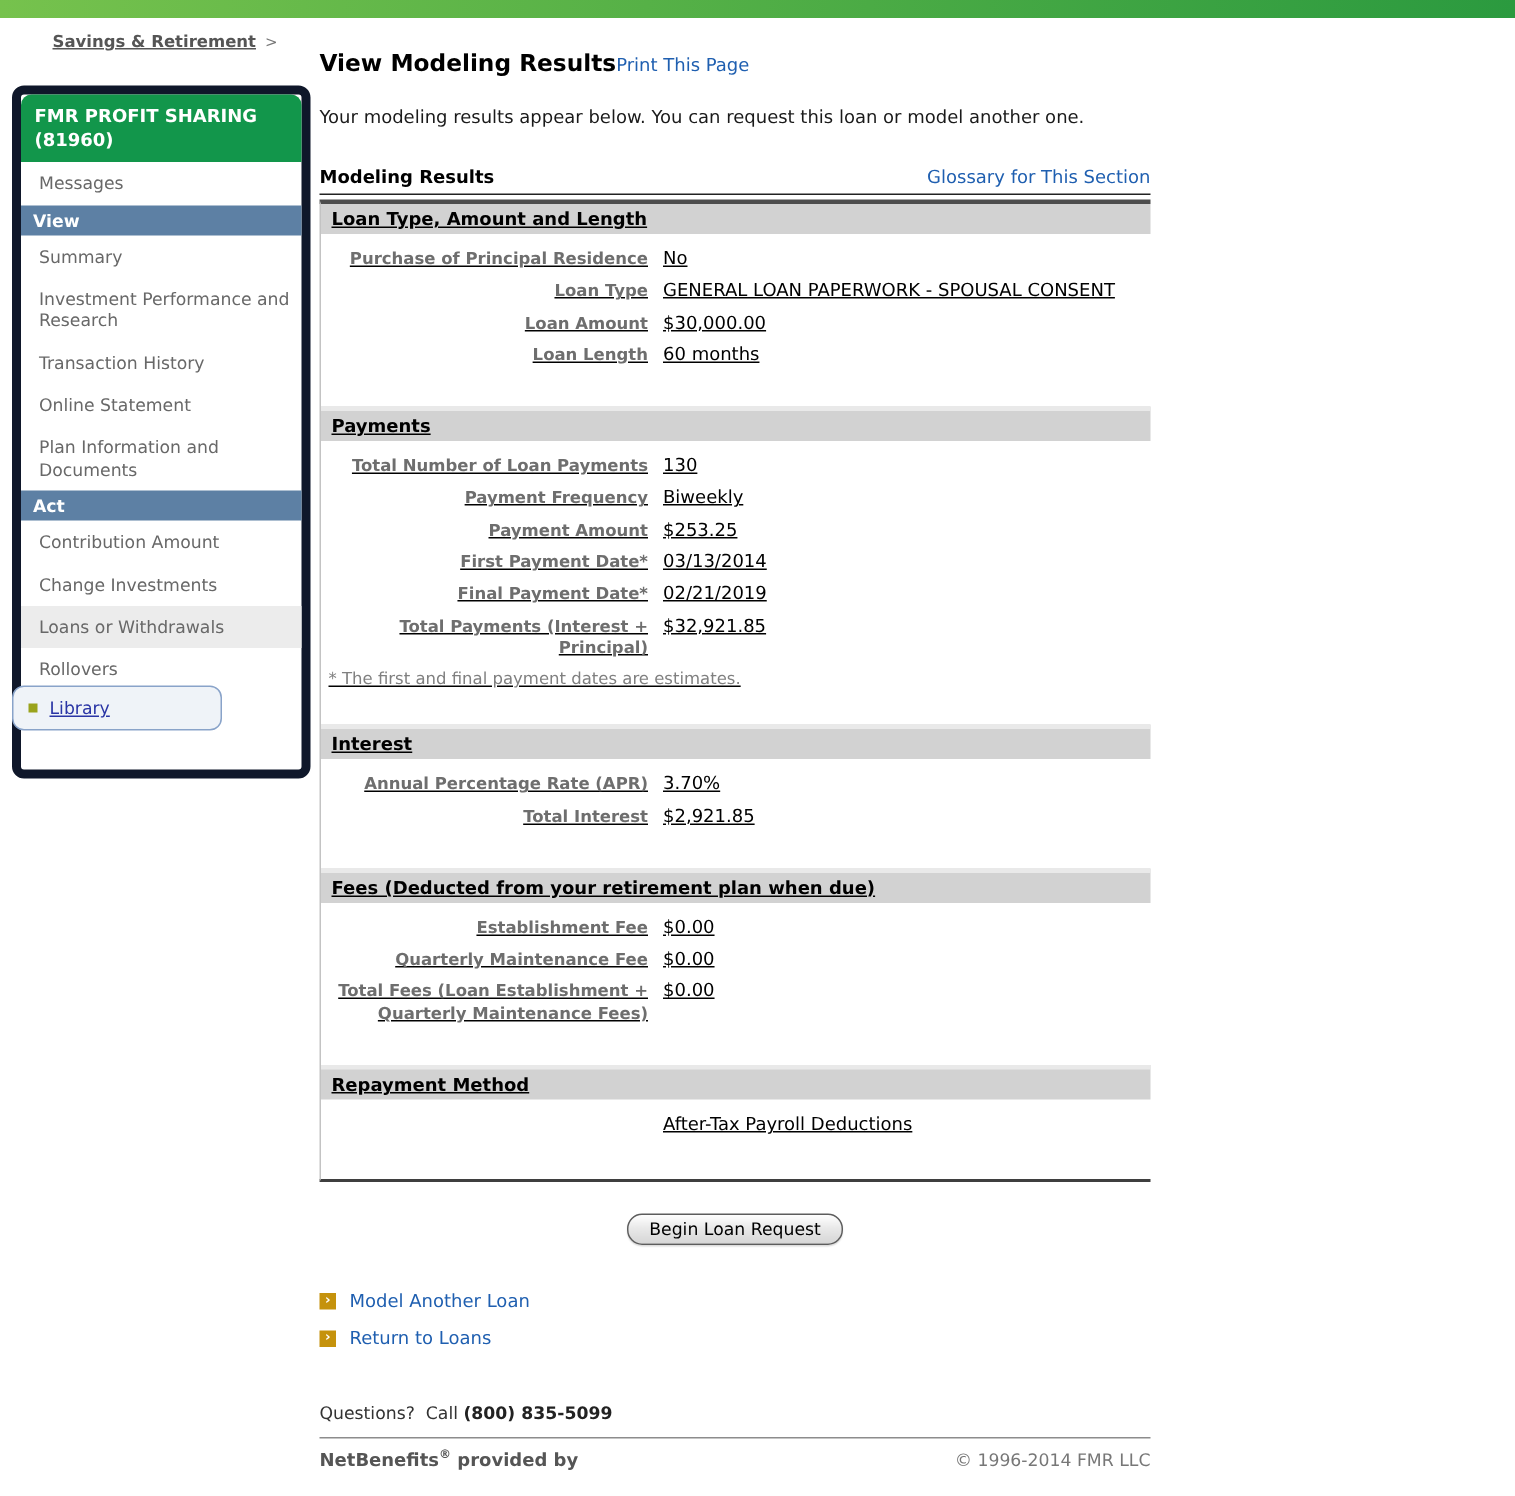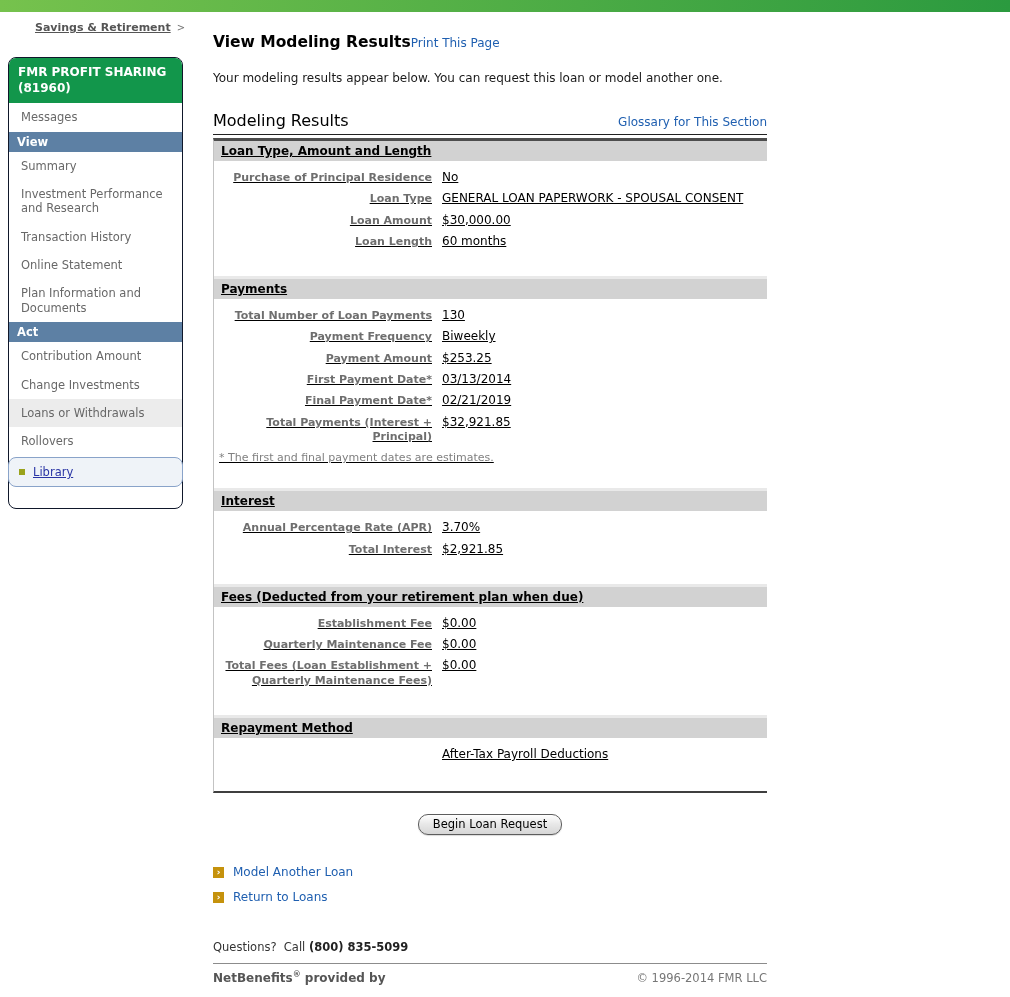--- a/index.html
+++ b/index.html
@@ -9,49 +9,49 @@
 
   .topbar { position:absolute; left:0; top:0; width:1010px; height:12px;
     background:linear-gradient(to right,#76c24d,#2b9a3f); }
 
   .breadcrumb { position:absolute; left:35px; top:21px; font-size:11px;
     font-weight:bold; color:#555; }
   .breadcrumb a { color:#555; text-decoration:underline; cursor:pointer; }
   .crumb-sep { font-weight:normal; color:#777; font-size:10px; margin-left:6px; }
 
   
-  .sidebar { position:absolute; left:8px; top:57px; width:175px;
-    border:1px solid #0f172a; border-radius:8px; background:#fff;
+  .sidebar { position:absolute; left:8px; top:57px; width:199px;
+    border:6px solid #0f172a; border-radius:8px; background:#fff;
     padding-bottom:24px; }
   .plan-header { background:#12964b; color:#fff; font-weight:bold;
     font-size:12px; line-height:1.3; padding:7px 9px;
     border-radius:7px 7px 0 0; }
   .side-item { font-size:11.5px; color:#686868; padding:7px 6px 7px 12px;
     line-height:1.25; cursor:pointer; }
   .side-item.active { background:#ececec; }
   .side-head { background:#5d80a4; color:#fff; font-weight:bold;
     font-size:11.5px; padding:3px 8px; }
 
-  .library-box { position:absolute; left:8px; top:457px; width:175px;
+  .library-box { position:absolute; left:8px; top:457px; width:140px;
     border:1px solid #89a3c9; border-radius:8px; background:#eff3f8;
     padding:7px 10px; font-size:11.5px; display:flex; align-items:center; }
   .library-bullet { width:6px; height:6px; background:#9aa31c;
     display:inline-block; margin-right:8px; }
   .library-box a { color:#2a35a5; text-decoration:underline; cursor:pointer; }
 
   
   .main { position:absolute; left:213px; top:33px; width:554px; }
   .title-row { display:flex; align-items:baseline; }
   .page-title { font-size:15.5px; font-weight:bold; color:#000; }
   a.bluelink { font-size:12px; color:#1f5fb0; text-decoration:none; cursor:pointer; }
   .intro { margin-top:20px; font-size:12px; color:#1a1a1a; }
 
   .results-row { margin-top:26px; display:flex; justify-content:space-between;
     align-items:baseline; border-bottom:1px solid #222; padding-bottom:4px; }
-  .results-title { font-size:16px; font-weight:normal; color:#000; }
+  .results-title { font-size:12px; font-weight:bold; color:#000; }
 
   .mtable { margin-top:3px; border-top:3px solid #4d4d4d;
     border-left:1px solid #c3c3c3; border-bottom:2px solid #3f3f3f;text-decoration:underline; }
   .tsection .sec-head { background:#d2d2d2; font-size:12px; font-weight:bold;
     color:#000; padding:3px 7px; border-top:3px solid #e9e9e9; }
   .tsection:first-child .sec-head { border-top:none; }
   .tsection + .tsection { margin-top:14px; }
   .sec-rows { padding:6px 0 10px; }
   .row { display:flex; align-items:flex-start; padding:3px 0; }
   .row .lbl { width:218px; text-align:right; font-size:11px; font-weight:bold;

